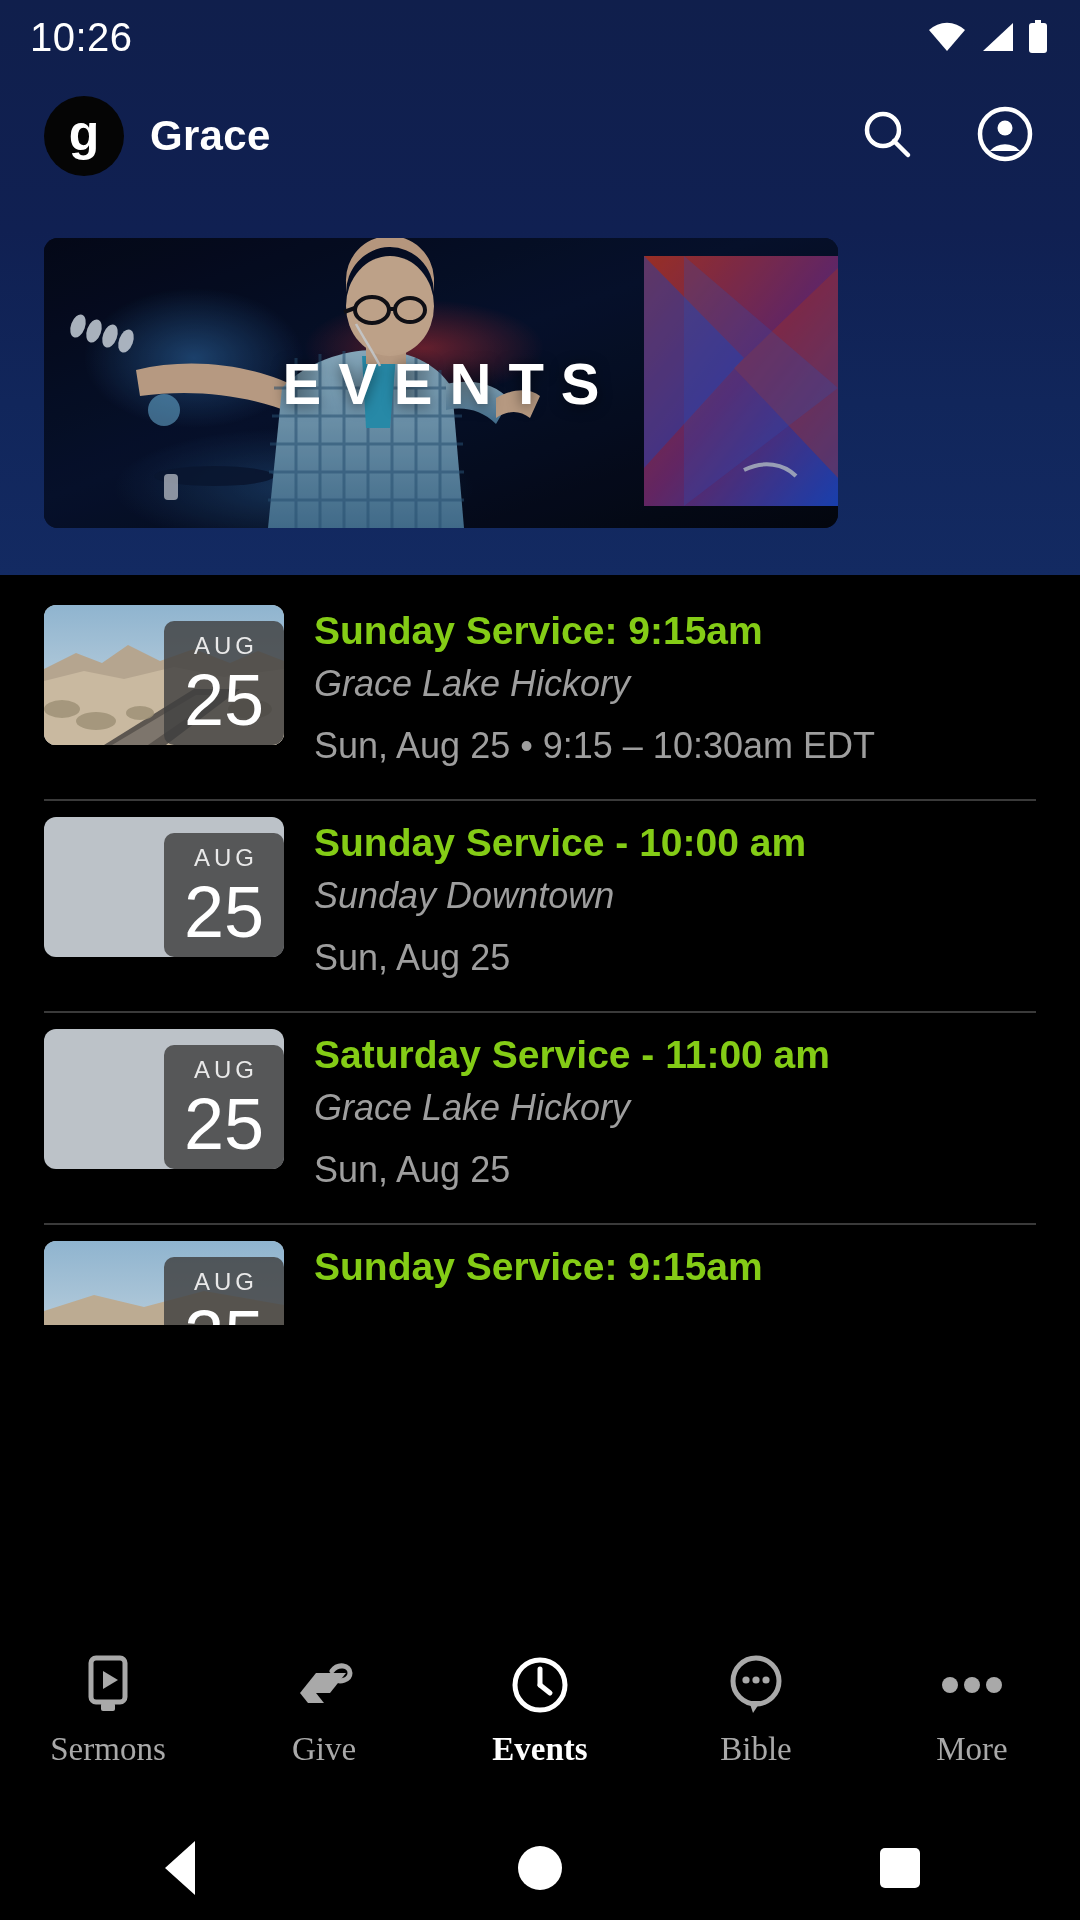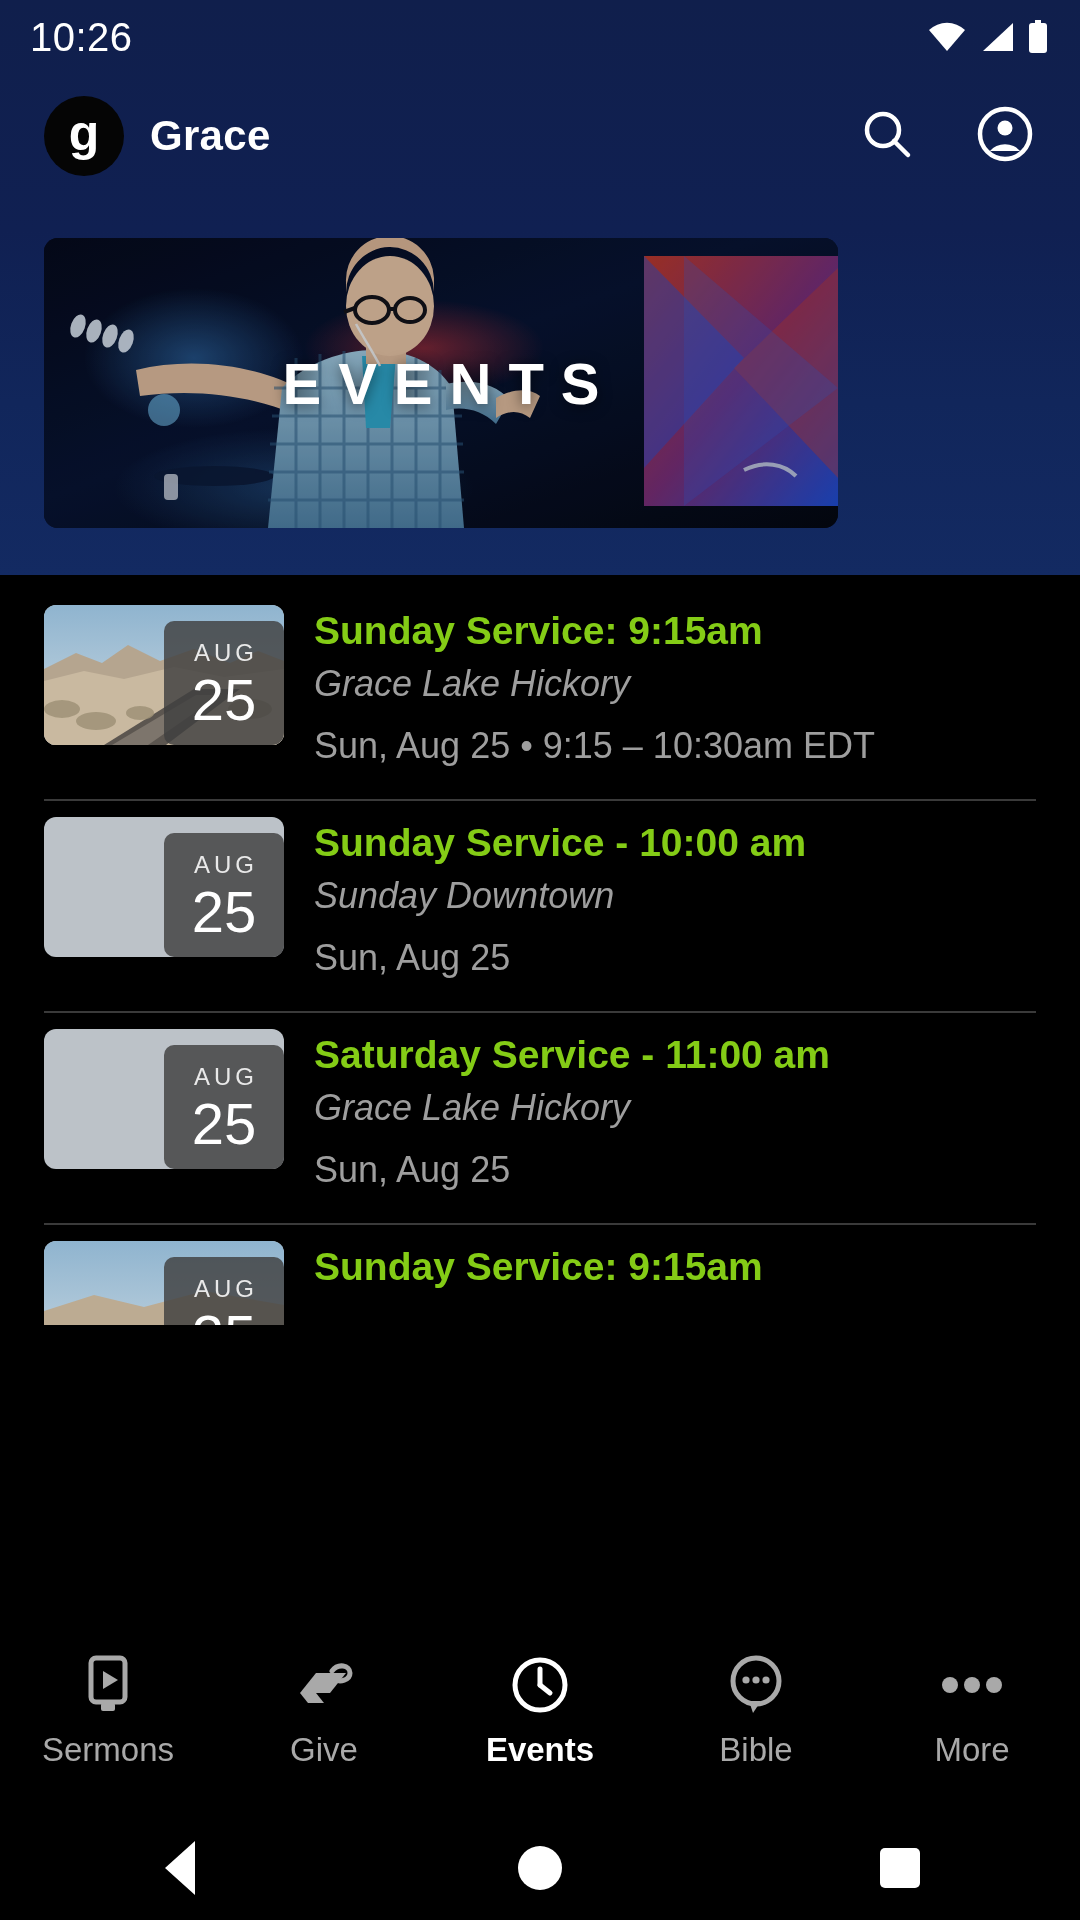--- a/index.html
+++ b/index.html
@@ -86,21 +86,21 @@
     position:absolute; right:0; top:16px; bottom:0; width:120px;
     background:rgba(64,64,64,.82);
     border-radius:10px;
     display:flex; flex-direction:column; align-items:center; justify-content:center;
     color:#fff; padding-top:4px;
   }
   .date-badge .m {
     font-size:24px; font-weight:400; letter-spacing:4px; text-indent:4px;
     line-height:1; margin-bottom:6px; color:#e9e9e9;
   }
-  .date-badge .d { font-size:58px; font-weight:400; line-height:1; }
+  .date-badge .d { font-size:72px; font-weight:400; line-height:1; }
   .ev-text { flex:1 1 auto; min-width:0; padding-top:2px; }
   .ev-title {
     color:#84cc16; font-size:39px; font-weight:700; line-height:1.22;
     white-space:nowrap; overflow:hidden;
   }
   .ev-loc {
     color:#9e9e9e; font-size:36px; font-weight:400; line-height:1.34;
     margin-top:5px; white-space:nowrap; overflow:hidden;font-style:italic;
   }
   .ev-time {
@@ -112,21 +112,21 @@
   }
 
   
   .tab-bar {
     position:absolute; left:0; bottom:104px; width:1080px; height:212px;
     background:#000; display:flex; align-items:center;
     border-top:0;
   }
   .tab {
     flex:1 1 0; display:flex; flex-direction:column; align-items:center;
-    justify-content:flex-end; gap:18px;
+    justify-content:flex-end; gap:18px;font-family:Liberation Serif, serif;
   }
   .tab-icon { height:60px; display:flex; align-items:center; justify-content:center; }
   .tab-label { font-size:33px; font-weight:400; color:#a9a9a9; line-height:1; }
   .tab.active .tab-label { color:#fff; font-weight:700; }
 
   
   .nav-bar {
     position:absolute; left:0; bottom:0; width:1080px; height:104px;
     background:#000; display:flex; align-items:center; justify-content:space-around;
   }

